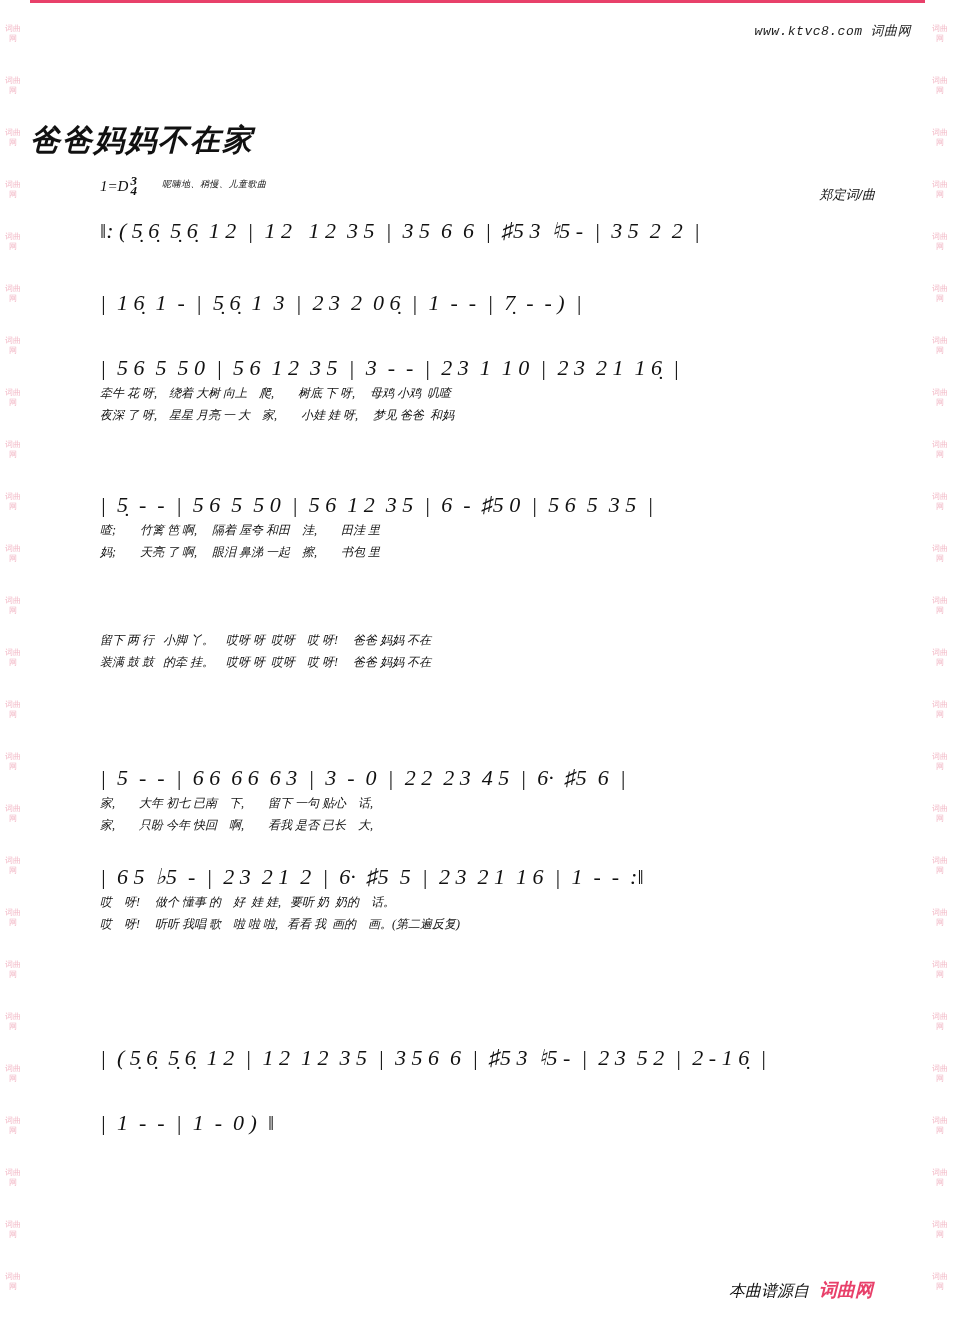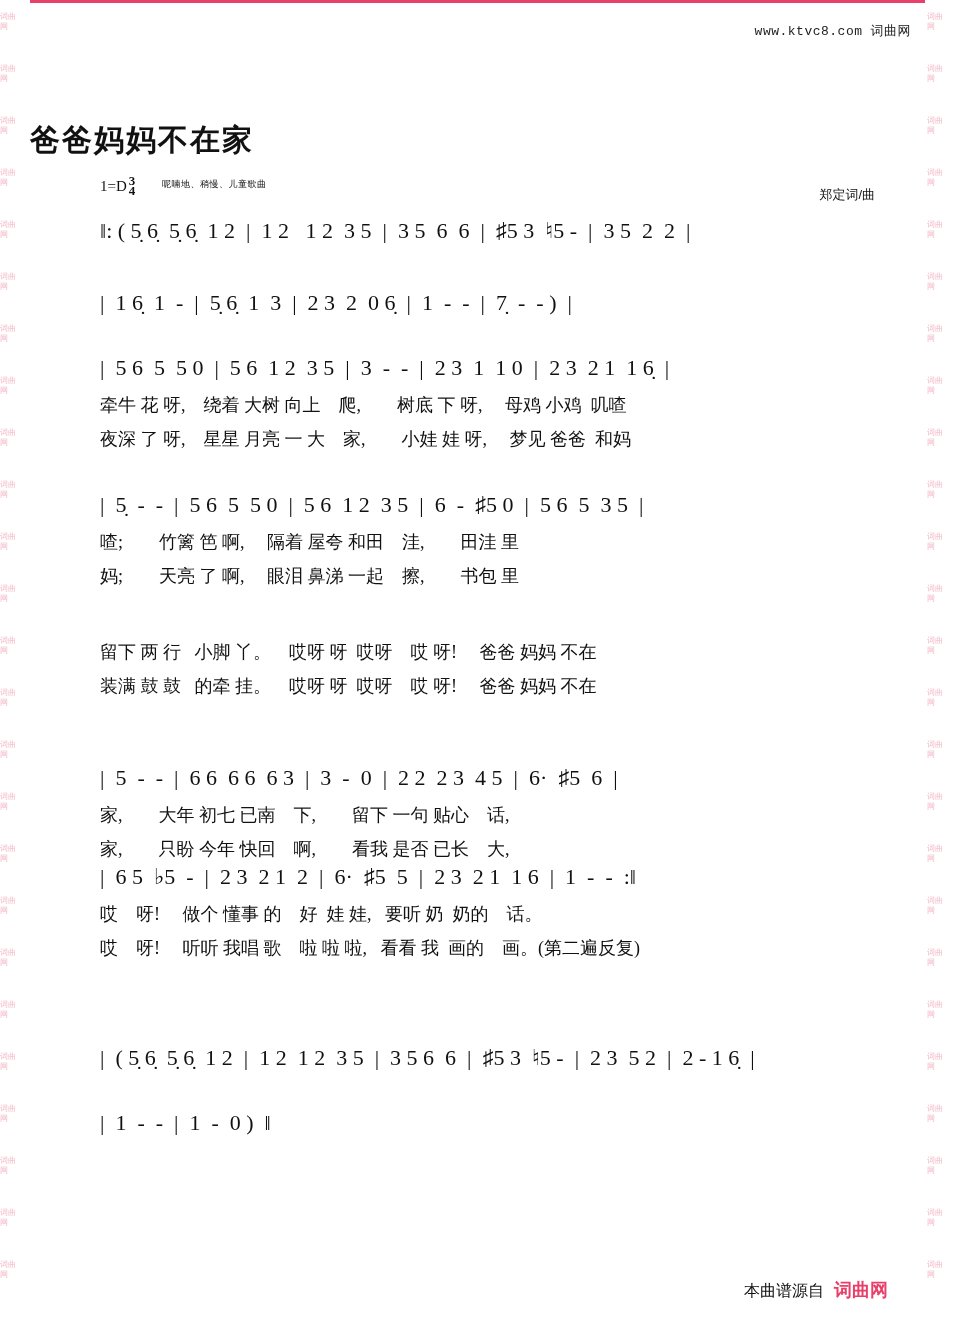--- a/index.html
+++ b/index.html
@@ -23,32 +23,34 @@
     overflow: hidden;
   }
   .wm-strip.left { left: 0; }
   .wm-strip.right { right: 0; }
   .wm-cell {
     width: 26px;
     height: 52px;
     font-size: 8px;
     line-height: 10px;
     color: #f2b8c6;
+    text-align: center;
     letter-spacing: 0px;
-    padding-top: 12px;
+    padding-top: 24px;
     box-sizing: border-box;
   }
   .wm-cell span { display: block; }
 
   .page {
     position: absolute;
     left: 30px;
     top: 0;
     width: 895px;
     height: 1330px;
+    font-style: italic;
   }
   .topbar {
     position: absolute;
     left: 0; top: 0;
     width: 895px;
     height: 18px;
     border-top: 3px solid #e8406a;
   }
   .site-url {
     position: absolute;
@@ -114,30 +116,30 @@
   }
   .notes {
     font-size: 22px;
     color: #111;
     white-space: pre;
     letter-spacing: 0px;
     line-height: 26px;
     font-family: "Liberation Serif", serif;
   }
   .lyric {
-    font-size: 18px;
+    font-size: 12px;
     color: #111;
     white-space: pre;
     line-height: 20px;
-    margin-top: 14px;
+    margin-top: 2px;
     letter-spacing: 0px;
   }
   .footer-note {
     position: absolute;
-    right: 37px;
+    right: 52px;
     bottom: 28px;
     font-size: 16px;
     color: #111;
     margin-top: 8px;
   }
   .footer-note .brand {
     color: #e8406a;
     font-weight: bold;
     margin-left: 10px;
     font-size: 18px;

